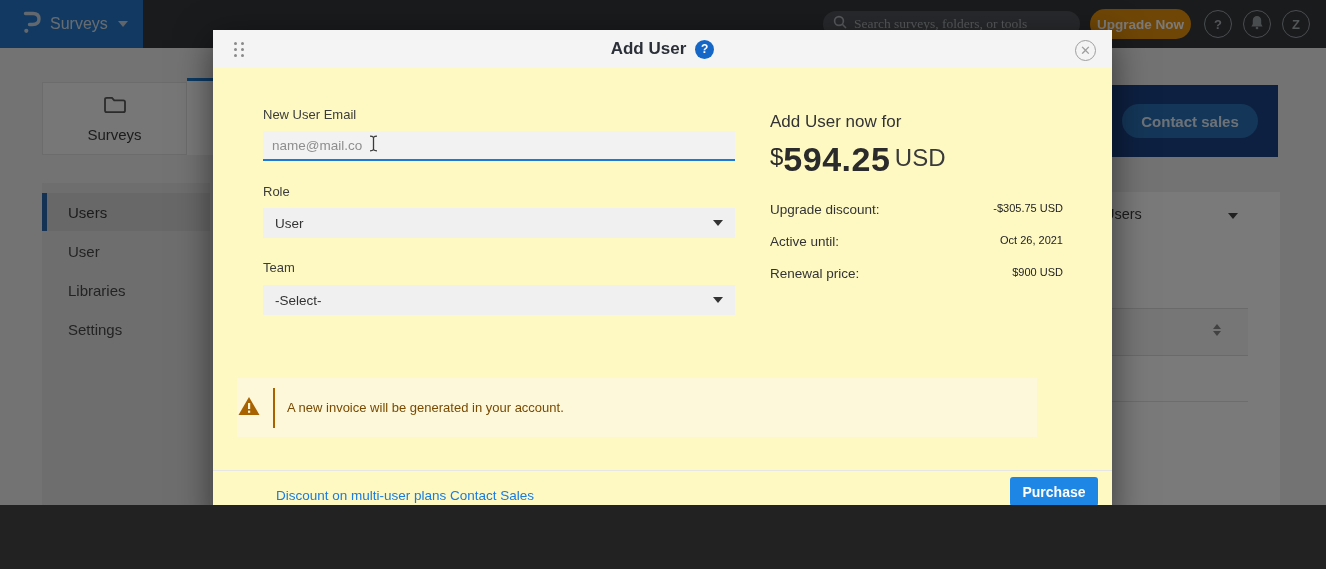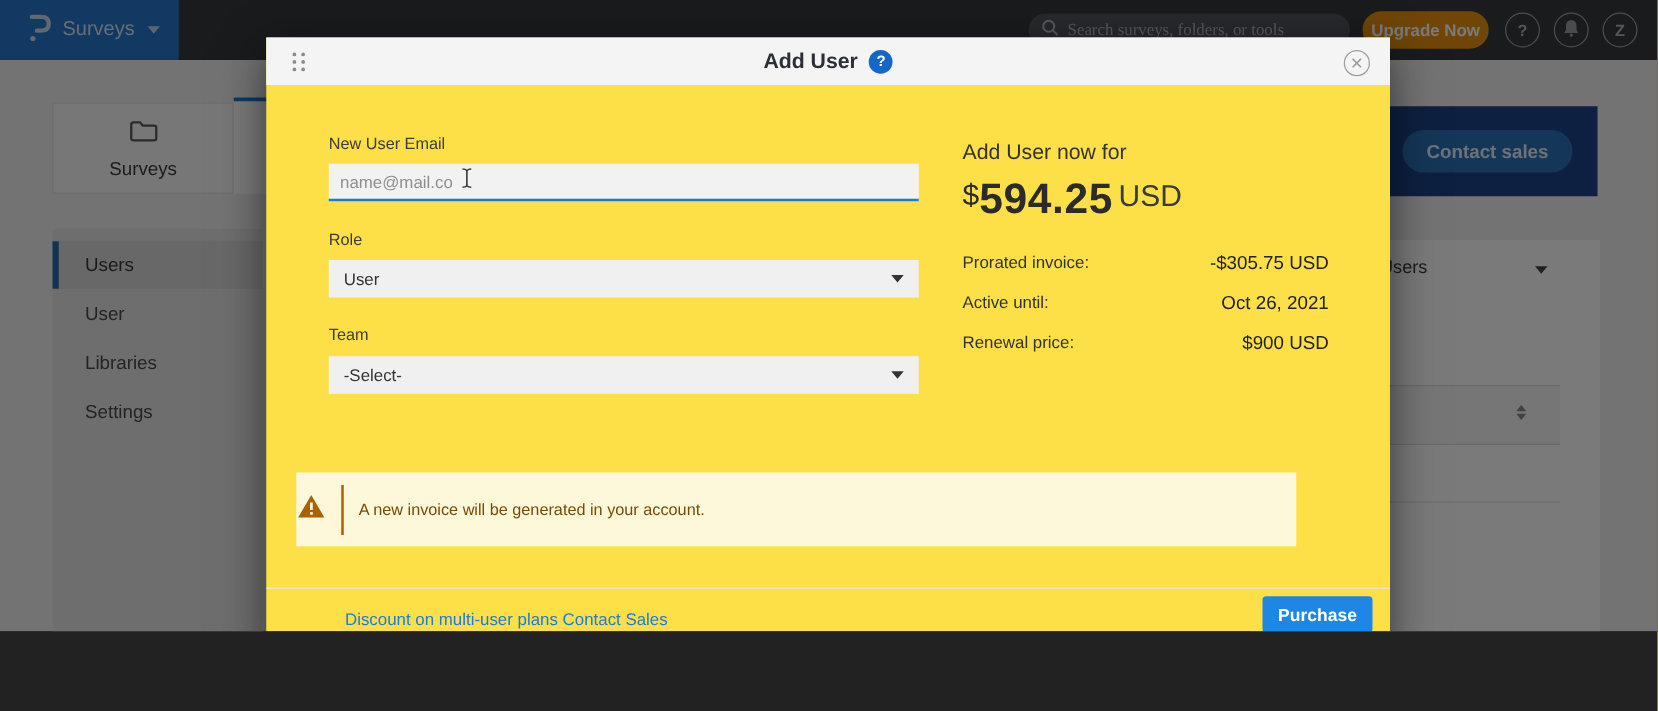--- a/index.html
+++ b/index.html
@@ -41,21 +41,21 @@
   .thead{ position:absolute; left:1000px; top:308px; width:248px; height:48px; background:#f7f7f7;
           border-top:1px solid #dedede; border-bottom:1px solid #dedede;}
   .trow{ position:absolute; left:1000px; top:356px; width:248px; height:46px; background:#fff; border-bottom:1px solid #e3e3e3;}
   .sort{ position:absolute; left:1213px; top:324px; display:flex; flex-direction:column; gap:2px; cursor:pointer;}
   .sort i{ width:0; height:0; border-left:4px solid transparent; border-right:4px solid transparent; display:block;}
   .sort .up{ border-bottom:5px solid #8a8a8a; } .sort .dn{ border-top:5px solid #8a8a8a; }
   .botstrip{ position:absolute; left:0; top:561px; width:1326px; height:8px; background:#5e5e5e; }
   
   .overlay{ position:absolute; inset:0; background:rgba(0,0,0,0.52); }
   
-  .modal{ position:absolute; left:213px; top:30px; width:899px; height:491px; background:#fde047;
+  .modal{ position:absolute; left:213px; top:30px; width:899px; height:491px; background:#fef9c3;
           box-shadow:0 10px 34px rgba(0,0,0,0.55); }
   .mhead{ position:absolute; left:0; top:0; width:899px; height:38px; background:#f4f4f4;
           display:flex; align-items:center; justify-content:center; gap:9px;}
   .mtitle{ font-size:17px; font-weight:bold; color:#2b2f38; }
   .helpdot{ width:19px; height:19px; border-radius:50%; background:#1467c6; color:#fff; font-size:12px;
             font-weight:bold; display:flex; align-items:center; justify-content:center; cursor:pointer;}
   .drag{ position:absolute; left:21px; top:12px; display:grid; grid-template-columns:3px 3px; gap:3px 4px; cursor:grab;}
   .drag i{ width:3px; height:3px; border-radius:50%; background:#8a8a8a; display:block;}
   .mclose{ position:absolute; right:16px; top:10px; width:21px; height:21px; border:1.5px solid #9e9e9e; border-radius:50%;
            color:#9e9e9e; font-size:13px; line-height:18px; text-align:center; background:#f4f4f4; cursor:pointer; font-family:inherit;}
@@ -68,21 +68,21 @@
            align-items:center; justify-content:space-between; padding:0 12px 0 12px; cursor:pointer;}
   .select .val{ font-size:13.5px; color:#333; }
   .select .c{ width:0; height:0; border-left:5px solid transparent; border-right:5px solid transparent; border-top:6px solid #333;}
   .sum-head{ position:absolute; left:557px; top:82px; color:#333; font-size:17px; }
   .price{ position:absolute; left:557px; top:110px; color:#2b2b2b; }
   .price .sym{ font-size:24px; vertical-align:6px; }
   .price .amt{ font-size:34px; font-weight:bold; letter-spacing:0.5px; }
   .price .cur{ font-size:24px; vertical-align:5px; color:#3a3a3a;}
   .srow{ position:absolute; left:557px; width:293px; display:flex; justify-content:space-between;}
   .srow .l{ font-size:13.5px; color:#333; }
-  .srow .v{ font-size:15px; color:#222; }
+  .srow .v{ font-size:11px; color:#222; }
   .warn{ position:absolute; left:24px; top:348px; width:800px; height:59px; background:#fdf8da;
          display:flex; align-items:center; }
   .warn .divider{ width:2px; height:40px; background:#a86200; margin:0 12px 0 12px;}
   .warn .txt{ font-size:13px; color:#7a4a00; line-height:18px;}
   .mfoot{ position:absolute; left:0; top:440px; width:899px; height:51px; border-top:1px solid #e6e6e6;}
   .flink{ position:absolute; left:63px; top:17px; color:#1a7be0; font-size:13.5px; text-decoration:none; cursor:pointer;}
   .purchase{ position:absolute; right:14px; top:6px; width:88px; height:29px; background:#1e87e5; color:#fff;
              border:none; border-radius:3px; font-size:14px; font-weight:bold; font-family:inherit; cursor:pointer;}
 </style>
 </head>
@@ -192,21 +192,21 @@
       <span class="val">-Select-</span>
       <span class="c"></span>
     </div>
 
     <div class="sum-head">Add User now for</div>
     <div class="price">
       <span class="sym">$</span><span class="amt">594.25</span>
       <span class="cur">USD</span>
     </div>
     <div class="srow" style="top:172px;">
-      <span class="l">Prorated invoice:</span>
+      <span class="l">Upgrade discount:</span>
       <span class="v">-$305.75 USD</span>
     </div>
     <div class="srow" style="top:204px;">
       <span class="l">Active until:</span>
       <span class="v">Oct 26, 2021</span>
     </div>
     <div class="srow" style="top:236px;">
       <span class="l">Renewal price:</span>
       <span class="v">$900 USD</span>
     </div>

